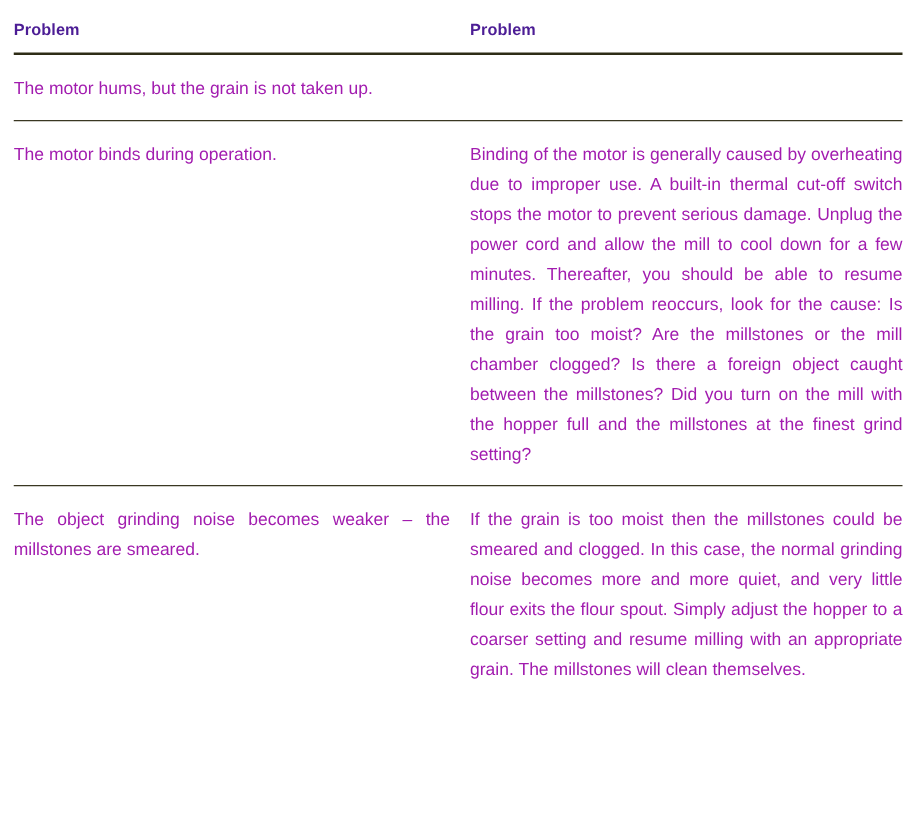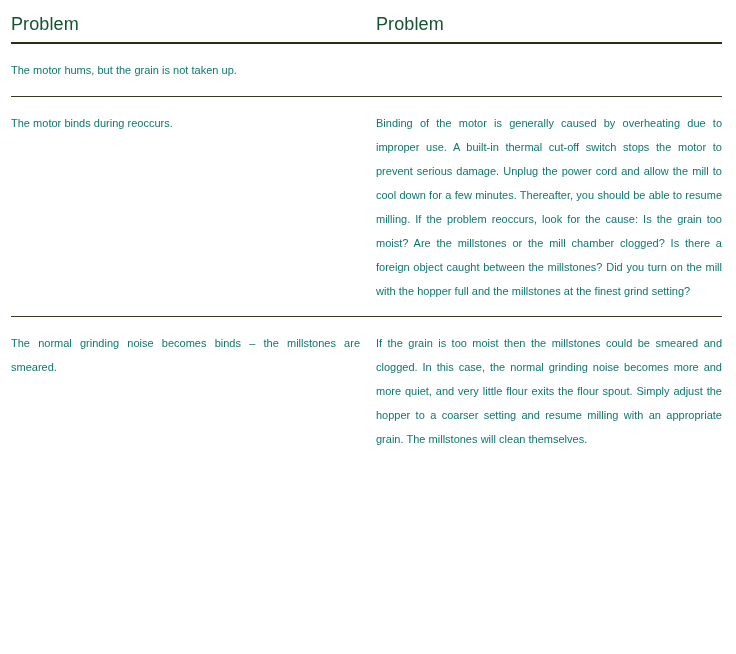--- a/index.html
+++ b/index.html
@@ -31,23 +31,23 @@
     width: 711px;
   }
 
   
   .thead {
     display: flex;
     padding-top: 15px;
     padding-bottom: 9px;
   }
   .th {
-    font-size: 18px;
-    font-weight: normal;
-    color: #14532d;
+    font-size: 13px;
+    font-weight: bold;
+    color: #4c1d95;
     letter-spacing: 0.1px;
     line-height: 18px;
   }
   .col-problem { width: 365px; flex: 0 0 365px; }
   .col-action  { width: 346px; flex: 0 0 346px; }
 
   .rule-head {
     height: 0;
     border-top: 2px solid #2e2c16;
     width: 711px;
@@ -57,23 +57,23 @@
     border-top: 1px solid #3a3722;
     width: 711px;
   }
 
   
   .trow {
     display: flex;
     align-items: flex-start;
   }
   .td {
-    font-size: 11px;
+    font-size: 14px;
     line-height: 24px;
-    color: #0f766e;
+    color: #a21caf;
     box-sizing: border-box;
     word-spacing: 0.1px;
   }
   .td.problem {
     width: 365px;
     flex: 0 0 365px;
     padding-right: 16px;
   }
   .td.action {
     width: 346px;
@@ -101,25 +101,25 @@
 
     <div class="rule-head"></div>
 
     <div class="trow row-pad-1">
       <div class="td problem">The motor hums, but the grain is not taken up.</div>
     </div>
 
     <div class="rule-row"></div>
 
     <div class="trow row-pad-2">
-      <div class="td problem">The motor binds during reoccurs.</div>
+      <div class="td problem">The motor binds during operation.</div>
       <div class="td action">Binding of the motor is generally caused by overheating due to improper use. A built-in thermal cut-off switch stops the motor to prevent serious damage. Unplug the power cord and allow the mill to cool down for a few minutes. Thereafter, you should be able to resume milling. If the problem reoccurs, look for the cause: Is the grain too moist? Are the millstones or the mill chamber clogged? Is there a foreign object caught between the millstones? Did you turn on the mill with the hopper full and the millstones at the finest grind setting?</div>
     </div>
 
     <div class="rule-row"></div>
 
     <div class="trow row-pad-3">
-      <div class="td problem justify">The normal grinding noise becomes binds – the millstones are smeared.</div>
+      <div class="td problem justify">The object grinding noise becomes weaker – the millstones are smeared.</div>
       <div class="td action">If the grain is too moist then the millstones could be smeared and clogged. In this case, the normal grinding noise becomes more and more quiet, and very little flour exits the flour spout. Simply adjust the hopper to a coarser setting and resume milling with an appropriate grain. The millstones will clean themselves.</div>
     </div>
 
   </div>
 </div>
 
 </body></html>

